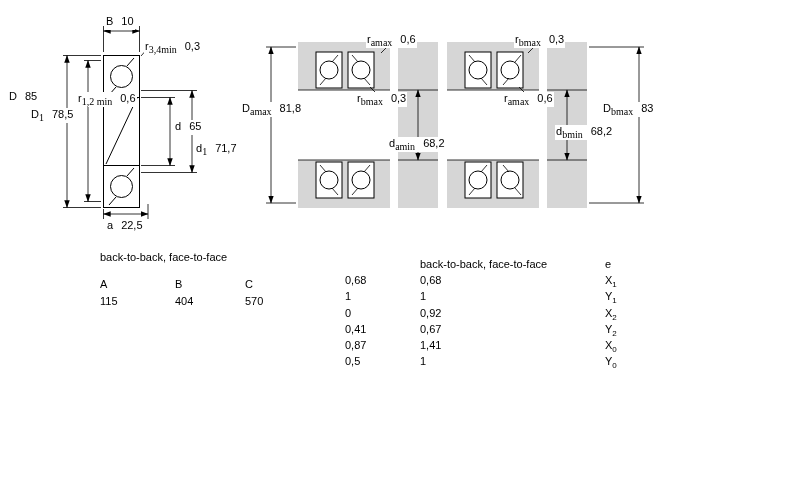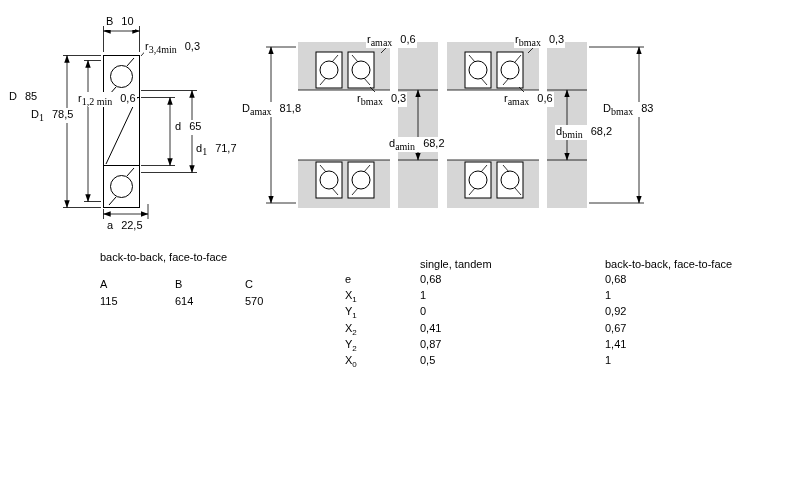--- a/index.html
+++ b/index.html
@@ -168,29 +168,28 @@
   <div class="lbl" style="left:602px;top:102px"><span>D</span><sub>bmax</sub><span class="val">83</span></div>
   <div class="lbl" style="left:555px;top:125px"><span>d</span><sub>bmin</sub><span class="val">68,2</span></div>
 
   <div class="block" style="left:100px;top:248px">
     <div class="sub2">back-to-back, face-to-face</div>
     <div class="pgrid">
       <div>A</div>
       <div>B</div>
       <div>C</div>
       <div>115</div>
-      <div>614</div>
+      <div>404</div>
       <div>570</div>
     </div>
   </div>
 
   <div class="block" style="left:345px;top:248px">
     <div class="fgrid">
       <div></div>
-      <div>single, tandem</div>
       <div>back-to-back, face-to-face</div>
 
       <div><span>e</span><sub></sub></div>
       <div>0,68</div>
       <div>0,68</div>
 
       <div><span>X</span><sub>1</sub></div>
       <div>1</div>
       <div>1</div>
 

